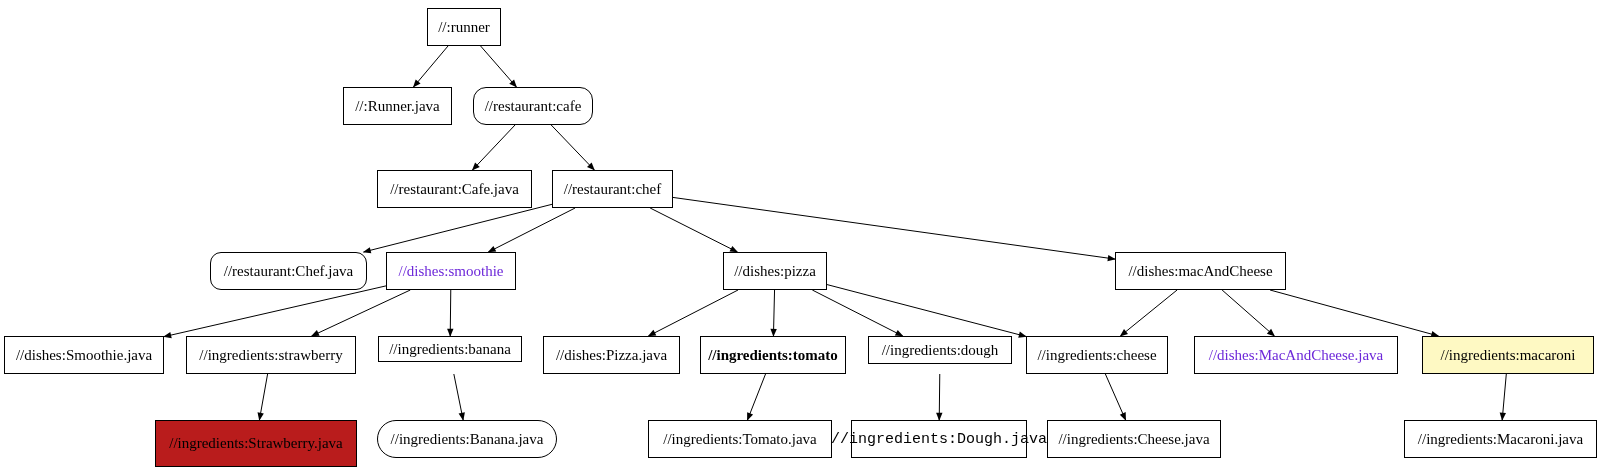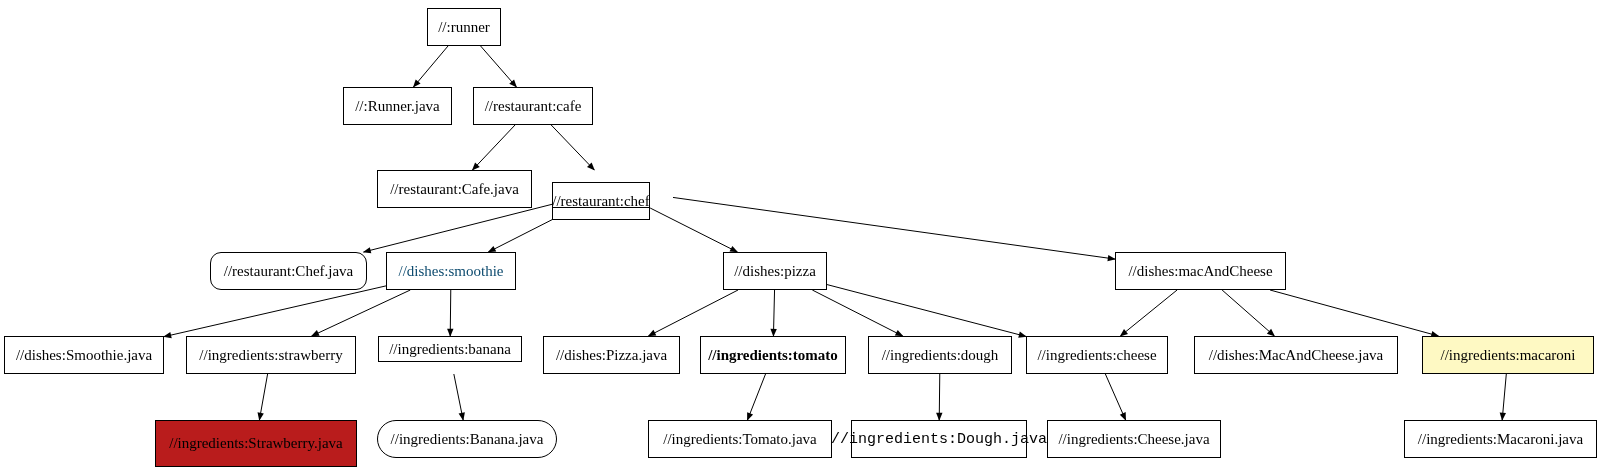--- a/index.html
+++ b/index.html
@@ -65,35 +65,35 @@
         <line x1="1270.0535714285713" y1="290" x2="1438.4464285714287" y2="336" class="edge-line" stroke="#000000" marker-end="url(#arrow)"></line>
         <line x1="765.5357142857143" y1="374" x2="747.4642857142857" y2="420" class="edge-line" stroke="#000000" marker-end="url(#arrow)"></line>
         <line x1="939.7738095238095" y1="374" x2="939.2261904761905" y2="420" class="edge-line" stroke="#000000" marker-end="url(#arrow)"></line>
         <line x1="1105.3690476190477" y1="374" x2="1125.6309523809523" y2="420" class="edge-line" stroke="#000000" marker-end="url(#arrow)"></line>
         <line x1="1506.3035714285713" y1="374" x2="1502.1964285714287" y2="420" class="edge-line" stroke="#000000" marker-end="url(#arrow)"></line>
       </g>
   </svg>
   <div id="nodes-layer">
       <div class="node" style="left: 427px; top: 8px; width: 74px; height: 38px; border-color: rgb(0, 0, 0); background: rgb(255, 255, 255); color: rgb(0, 0, 0);">//:runner</div>
       <div class="node" style="left: 343px; top: 87px; width: 109px; height: 38px; border-color: rgb(0, 0, 0); background: rgb(255, 255, 255); color: rgb(0, 0, 0);">//:Runner.java</div>
-      <div class="node" style="left: 473px; top: 87px; width: 120px; height: 38px; border-color: rgb(0, 0, 0); background: rgb(255, 255, 255); color: rgb(0, 0, 0);">//restaurant:cafe</div>
+      <div class="node" style="left: 473px; top: 87px; width: 120px; height: 38px; border-color: rgb(0, 0, 0); background: rgb(255, 255, 255); color: rgb(0, 0, 0); border-radius: 13px;">//restaurant:cafe</div>
       <div class="node" style="left: 377px; top: 170px; width: 155px; height: 38px; border-color: rgb(0, 0, 0); background: rgb(255, 255, 255); color: rgb(0, 0, 0);">//restaurant:Cafe.java</div>
-      <div class="node" style="left: 552px; top: 182px; width: 98px; height: 38px; border-color: rgb(0, 0, 0); background: rgb(255, 255, 255); color: rgb(0, 0, 0); text-decoration: underline;">//restaurant:chef</div>
+      <div class="node" style="left: 552px; top: 170px; width: 121px; height: 38px; border-color: rgb(0, 0, 0); background: rgb(255, 255, 255); color: rgb(0, 0, 0);">//restaurant:chef</div>
       <div class="node" style="left: 210px; top: 252px; width: 157px; height: 38px; border-color: rgb(0, 0, 0); background: rgb(255, 255, 255); color: rgb(0, 0, 0); border-radius: 11px;">//restaurant:Chef.java</div>
-      <div class="node" style="left: 386px; top: 252px; width: 130px; height: 38px; border-color: rgb(0, 0, 0); background: rgb(255, 255, 255); color: #0c4a6e;">//dishes:smoothie</div>
+      <div class="node" style="left: 386px; top: 252px; width: 130px; height: 38px; border-color: rgb(0, 0, 0); background: rgb(255, 255, 255); color: #6d28d9;">//dishes:smoothie</div>
       <div class="node" style="left: 723px; top: 252px; width: 104px; height: 38px; border-color: rgb(0, 0, 0); background: rgb(255, 255, 255); color: rgb(0, 0, 0);">//dishes:pizza</div>
       <div class="node" style="left: 1115px; top: 252px; width: 171px; height: 38px; border-color: rgb(0, 0, 0); background: rgb(255, 255, 255); color: rgb(0, 0, 0);">//dishes:macAndCheese</div>
       <div class="node" style="left: 4px; top: 336px; width: 160px; height: 38px; border-color: rgb(0, 0, 0); background: rgb(255, 255, 255); color: rgb(0, 0, 0);">//dishes:Smoothie.java</div>
       <div class="node" style="left: 186px; top: 336px; width: 170px; height: 38px; border-color: rgb(0, 0, 0); background: rgb(255, 255, 255); color: rgb(0, 0, 0);">//ingredients:strawberry</div>
       <div class="node" style="left: 378px; top: 336px; width: 144px; height: 26px; border-color: rgb(0, 0, 0); background: rgb(255, 255, 255); color: rgb(0, 0, 0);">//ingredients:banana</div>
       <div class="node" style="left: 543px; top: 336px; width: 137px; height: 38px; border-color: rgb(0, 0, 0); background: rgb(255, 255, 255); color: rgb(0, 0, 0);">//dishes:Pizza.java</div>
       <div class="node" style="left: 700px; top: 336px; width: 146px; height: 38px; border-color: rgb(0, 0, 0); background: rgb(255, 255, 255); color: rgb(0, 0, 0); font-weight: bold;">//ingredients:tomato</div>
-      <div class="node" style="left: 868px; top: 336px; width: 144px; height: 38px; border-color: rgb(0, 0, 0); background: rgb(255, 255, 255); color: rgb(0, 0, 0);">//ingredients:dough</div>
+      <div class="node" style="left: 868px; top: 336px; width: 144px; height: 28px; border-color: rgb(0, 0, 0); background: rgb(255, 255, 255); color: rgb(0, 0, 0);">//ingredients:dough</div>
       <div class="node" style="left: 1026px; top: 336px; width: 142px; height: 38px; border-color: rgb(0, 0, 0); background: rgb(255, 255, 255); color: rgb(0, 0, 0);">//ingredients:cheese</div>
-      <div class="node" style="left: 1194px; top: 336px; width: 204px; height: 38px; border-color: rgb(0, 0, 0); background: rgb(255, 255, 255); color: #000000;">//dishes:MacAndCheese.java</div>
+      <div class="node" style="left: 1194px; top: 336px; width: 204px; height: 38px; border-color: rgb(0, 0, 0); background: rgb(255, 255, 255); color: #6d28d9;">//dishes:MacAndCheese.java</div>
       <div class="node" style="left: 1422px; top: 336px; width: 172px; height: 38px; border-color: rgb(0, 0, 0); background: #fef9c3; color: rgb(0, 0, 0);">//ingredients:macaroni</div>
       <div class="node" style="left: 155px; top: 420px; width: 202px; height: 47px; border-color: rgb(0, 0, 0); background: #b91c1c; color: rgb(0, 0, 0);">//ingredients:Strawberry.java</div>
       <div class="node" style="left: 377px; top: 420px; width: 180px; height: 38px; border-color: rgb(0, 0, 0); background: rgb(255, 255, 255); color: rgb(0, 0, 0); border-radius: 19px;">//ingredients:Banana.java</div>
       <div class="node" style="left: 648px; top: 420px; width: 184px; height: 38px; border-color: rgb(0, 0, 0); background: rgb(255, 255, 255); color: rgb(0, 0, 0);">//ingredients:Tomato.java</div>
       <div class="node" style="left: 851px; top: 420px; width: 176px; height: 38px; border-color: rgb(0, 0, 0); background: rgb(255, 255, 255); color: rgb(0, 0, 0); font-family: Liberation Mono, monospace;">//ingredients:Dough.java</div>
       <div class="node" style="left: 1047px; top: 420px; width: 174px; height: 38px; border-color: rgb(0, 0, 0); background: rgb(255, 255, 255); color: rgb(0, 0, 0);">//ingredients:Cheese.java</div>
       <div class="node" style="left: 1404px; top: 420px; width: 193px; height: 38px; border-color: rgb(0, 0, 0); background: rgb(255, 255, 255); color: rgb(0, 0, 0);">//ingredients:Macaroni.java</div>
     </div>
 </div>
 

